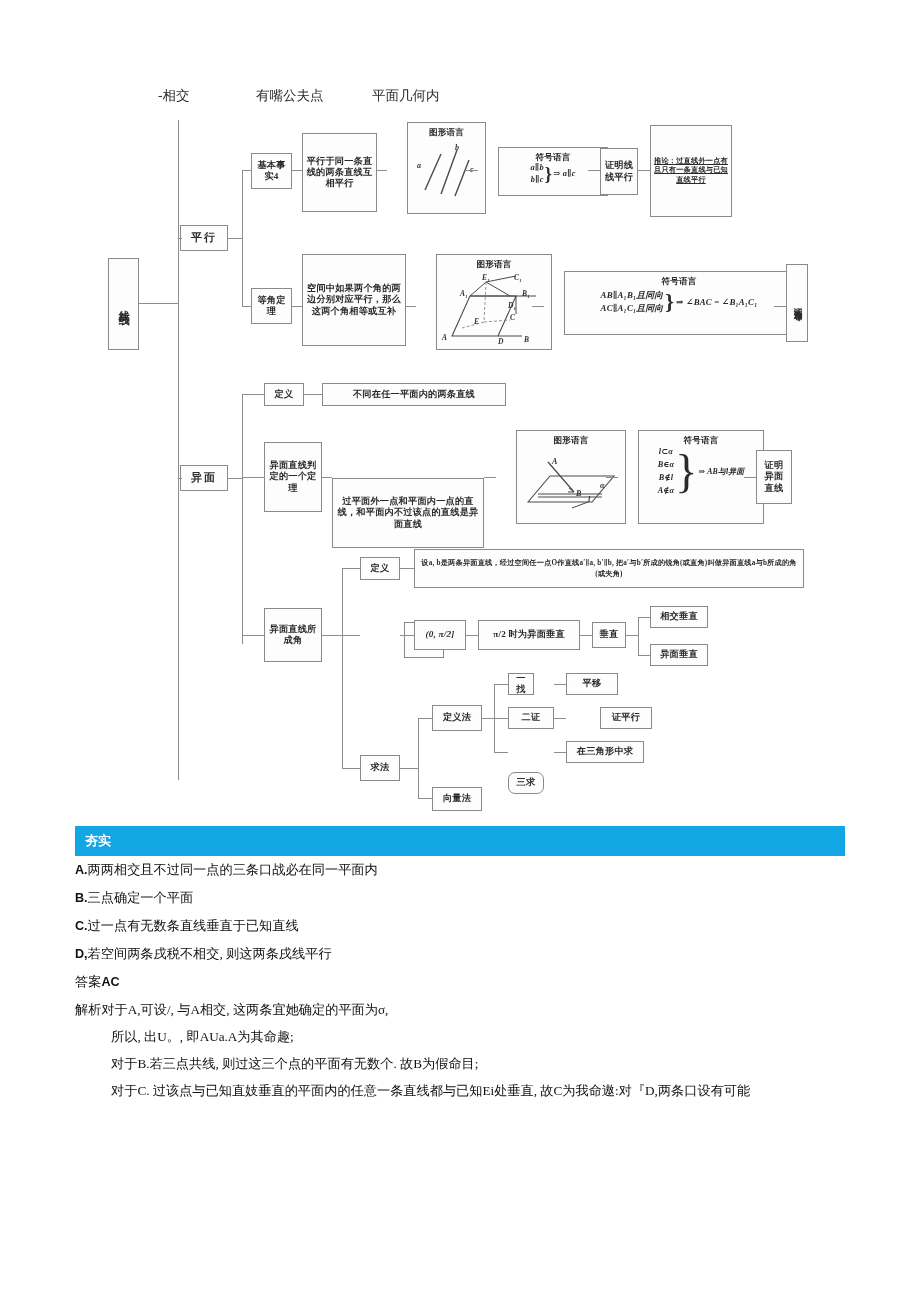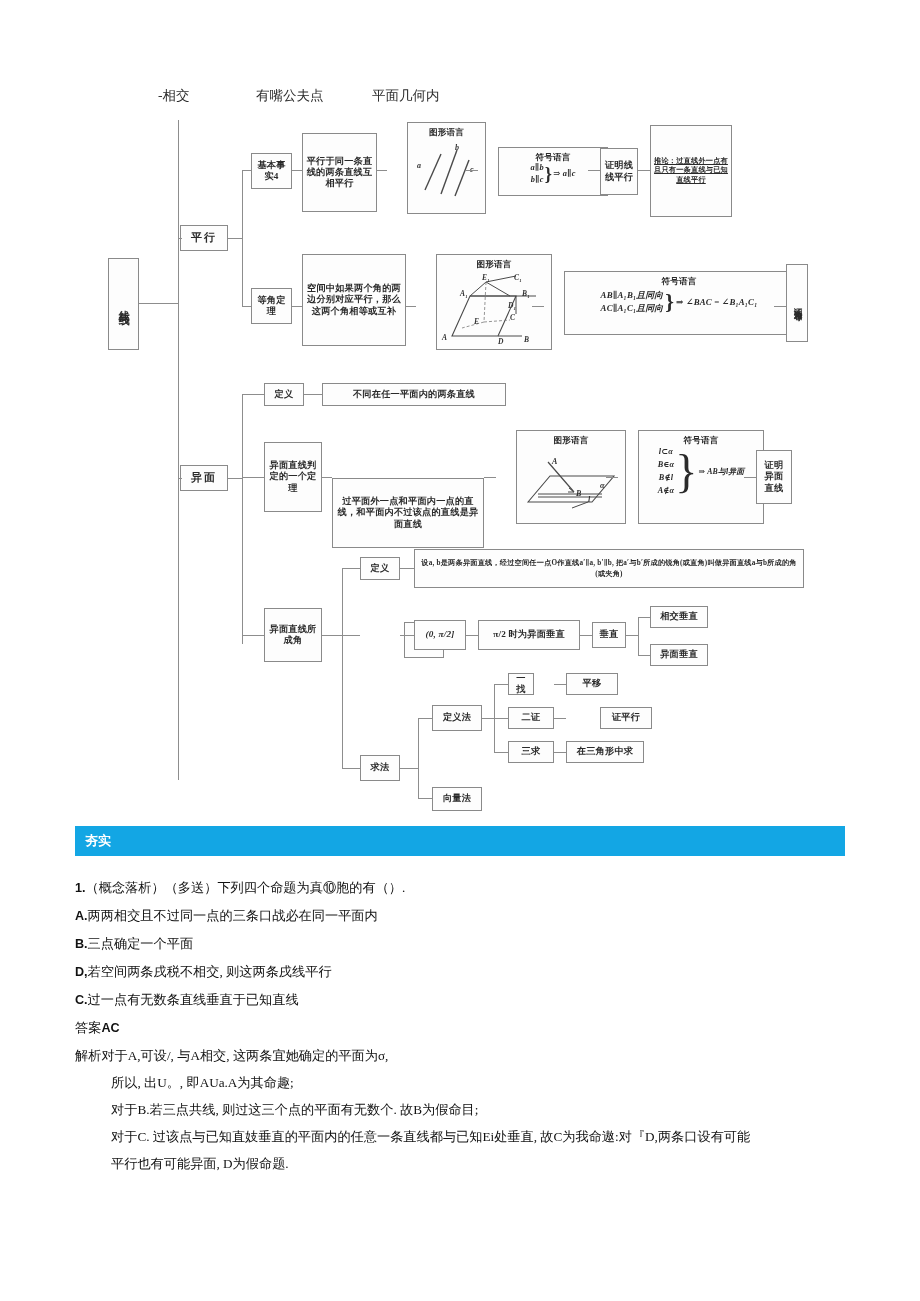--- a/index.html
+++ b/index.html
@@ -273,54 +273,50 @@
   <div class="node" style="left:508px;top:673px;width:26px;height:22px;">一找</div>
   <div class="ln lnh" style="left:554px;top:684px;width:12px;"></div>
   <div class="node" style="left:566px;top:673px;width:52px;height:22px;">平移</div>
 
   <div class="ln lnh" style="left:494px;top:718px;width:14px;"></div>
   <div class="node" style="left:508px;top:707px;width:46px;height:22px;">二证</div>
   <div class="ln lnh" style="left:554px;top:718px;width:12px;"></div>
   <div class="node" style="left:600px;top:707px;width:52px;height:22px;">证平行</div>
 
   <div class="ln lnh" style="left:494px;top:752px;width:14px;"></div>
-  <div class="node" style="left:508px;top:741px;width:46px;height:22px;">三求</div>
+  <div class="node" style="left:508px;top:772px;width:36px;height:22px;border-radius:7px;">三求</div>
   <div class="ln lnh" style="left:554px;top:752px;width:12px;"></div>
   <div class="node" style="left:566px;top:741px;width:78px;height:22px;">在三角形中求</div>
 
 </div>
 
 <div id="content">
 
   <div class="bluebar">
     <span>夯实</span>
   </div>
 
-  <div class="para first">
-    <b>1.</b><span>（概念落析）（多送）下列四个命题为真⑩胞的有（）.</span>
-  </div>
 
   <div class="para">
     <b>A.</b><span>两两相交且不过同一点的三条口战必在同一平面内</span>
   </div>
   <div class="para">
     <b>B.</b><span>三点确定一个平面</span>
   </div>
   <div class="para">
+    <b>C.</b><span>过一点有无数条直线垂直于已知直线</span>
+  </div>
+  <div class="para">
     <b>D,</b><span>若空间两条戌税不相交, 则这两条戌线平行</span>
-  </div>
-  <div class="para">
-    <b>C.</b><span>过一点有无数条直线垂直于已知直线</span>
   </div>
 
   <div class="para">
     <span>答案</span><b>AC</b>
   </div>
 
   <div class="para">
     <span>解析</span><span>对于A,可设/, 与A相交, 这两条宜她确定的平面为σ,</span>
   </div>
   <div class="para indent">所以, 出U。, 即AUa.A为其命趣;</div>
   <div class="para indent">对于B.若三点共线, 则过这三个点的平面有无数个. 故B为假命目;</div>
   <div class="para indent">对于C. 过该点与已知直妓垂直的平面内的任意一条直线都与已知Ei处垂直, 故C为我命遨:对『D,两条口设有可能</div>
-  <div class="para indent">平行也有可能异面, D为假命题.</div>
 
 </div>
 
 </body></html>

